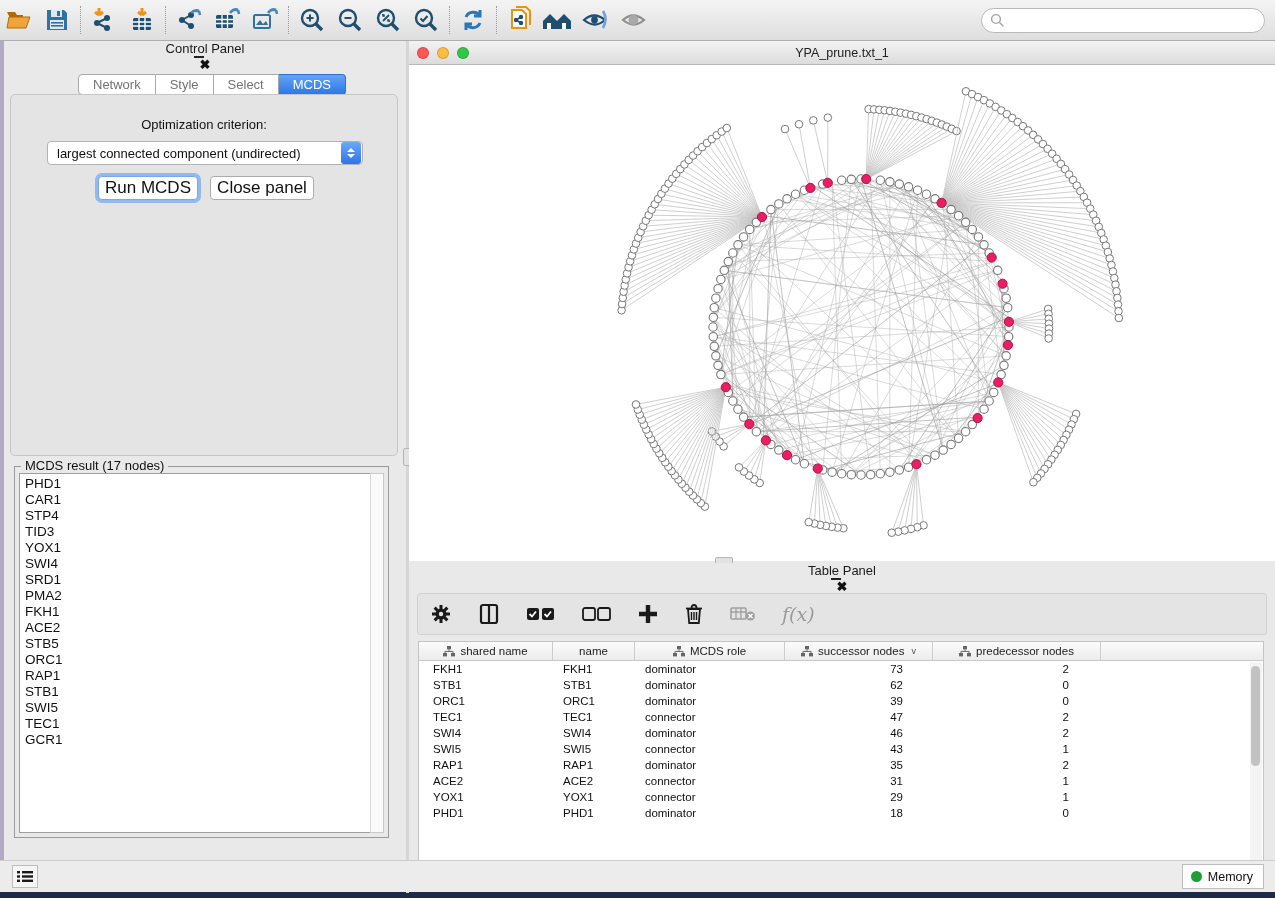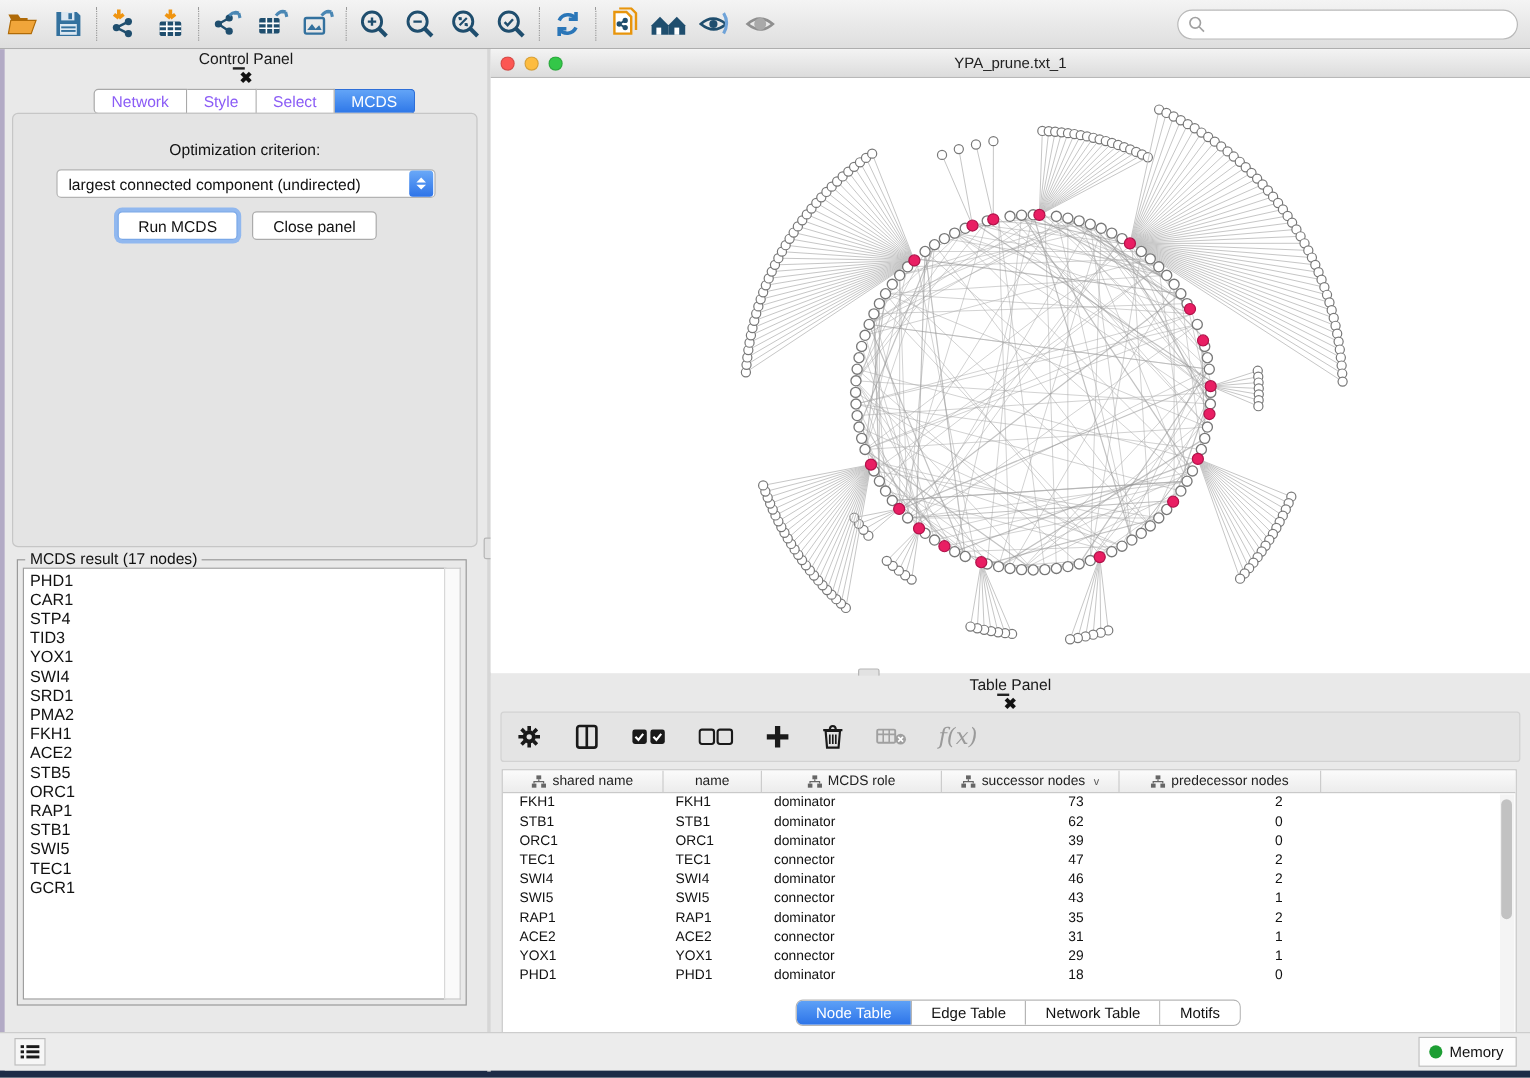--- a/index.html
+++ b/index.html
@@ -23,39 +23,39 @@
 
   
   #control-panel { position:absolute; left:4px; top:41px; width:402px; height:851px; background:#e9e9e9; }
   .panel-head { height:26px; display:flex; align-items:center; padding:0 10px; font-size:13px; color:#1a1a1a;flex-direction:column; }
   .panel-head .spacer { flex:1; }
   .float-glyph { width:10px; height:10px; border:1.6px solid #222; margin-right:12px; }
   .close-glyph { font-size:13px; font-weight:bold; color:#111; line-height:1; }
 
   #cp-tabs { position:absolute; left:74px; top:33px; display:flex; }
   .cp-tab { height:21px; padding:0 14px; background:#fff; border:1px solid #a9a9a9; border-left:none;
-    font-size:13px; display:flex; align-items:center; color:#8b5cf6; }
+    font-size:13px; display:flex; align-items:center; color:#737373; }
   .cp-tab:first-child { border-left:1px solid #a9a9a9; border-radius:4px 0 0 4px; }
   .cp-tab.active { background:linear-gradient(#62a4f7,#2e77e8); color:#fff; border-color:#2e6fd8;
     border-radius:0 4px 4px 0; }
 
   #cp-inner { position:absolute; left:6px; top:53px; width:388px; height:362px;
     background:#e4e4e4; border:1px solid #c6c6c6; border-radius:5px; }
   #criterion-label { position:absolute; left:0; top:22px; width:100%; text-align:center; font-size:13px; color:#111; }
   #criterion-select { position:absolute; left:36px; top:46px; width:316px; height:24px; background:#fff;
     border:1px solid #b3b3b3; border-radius:4px; display:flex; align-items:center; font-size:13px; color:#111; }
   #criterion-select .val { flex:1; padding-left:9px; white-space:nowrap; }
   .stepper { width:20px; height:22px; margin-right:1px; border-radius:3px;
     background:linear-gradient(#6aa9f8,#2e74e8); display:flex; flex-direction:column;
     align-items:center; justify-content:center; gap:2px; }
   .stepper i { width:0; height:0; border-left:4px solid transparent; border-right:4px solid transparent; }
   .stepper .up { border-bottom:4px solid #fff; }
   .stepper .dn { border-top:4px solid #fff; }
   .cp-btn { position:absolute; top:81px; height:24px; background:#fff; border:1px solid #ababab;
-    border-radius:4px; font-size:13px; color:#111; display:flex; align-items:center; justify-content:center; }
+    border-radius:4px; font-size:17px; color:#111; display:flex; align-items:center; justify-content:center; }
   #run-btn { left:87px; width:100px; box-shadow:0 0 0 3px rgba(100,160,245,.65); border-color:#7aa8e8; }
   #close-panel-btn { left:199px; width:104px; }
 
   #mcds-fieldset { position:absolute; left:10px; top:425px; width:375px; height:372px;
     border:1px solid #9a9a9a; }
   #mcds-legend { position:absolute; left:6px; top:-9px; background:#e9e9e9; padding:0 4px;
     font-size:13px; color:#111; }
   #mcds-list { position:absolute; left:4px; top:6px; width:353px; height:360px; background:#fff;
     border:1px solid #9f9f9f; overflow:hidden; padding:2px 0 0 5px; }
   #mcds-scroll { position:absolute; right:4px; top:6px; width:14px; height:360px; background:#fafafa;
@@ -1124,26 +1124,20 @@
           <div class="tcell c2">dominator</div>
           <div class="tcell c3">18</div>
           <div class="tcell c4">0</div>
         </div>
       </div>
     <div id="tv-scroll">
         <div id="tv-thumb"></div>
       </div>
   </div>
 
-  <div id="bottom-tabs">
-    <div class="btab active">Node Table</div>
-    <div class="btab">Edge Table</div>
-    <div class="btab">Network Table</div>
-    <div class="btab">Motifs</div>
-  </div>
 </div>
 
 <div id="status-bar">
   <div id="list-btn">
     <svg width="16" height="13" viewBox="0 0 16 13">
         <g fill="#1a1a1a">
           <rect x="0" y="1" width="3" height="2.4"></rect>
           <rect x="5" y="1" width="11" height="2.4"></rect>
           <rect x="0" y="5.3" width="3" height="2.4"></rect>
           <rect x="5" y="5.3" width="11" height="2.4"></rect>

